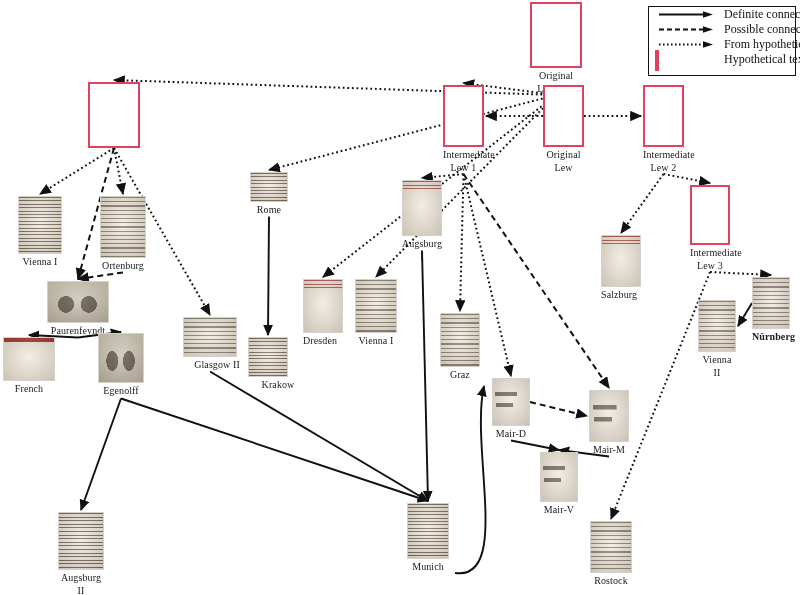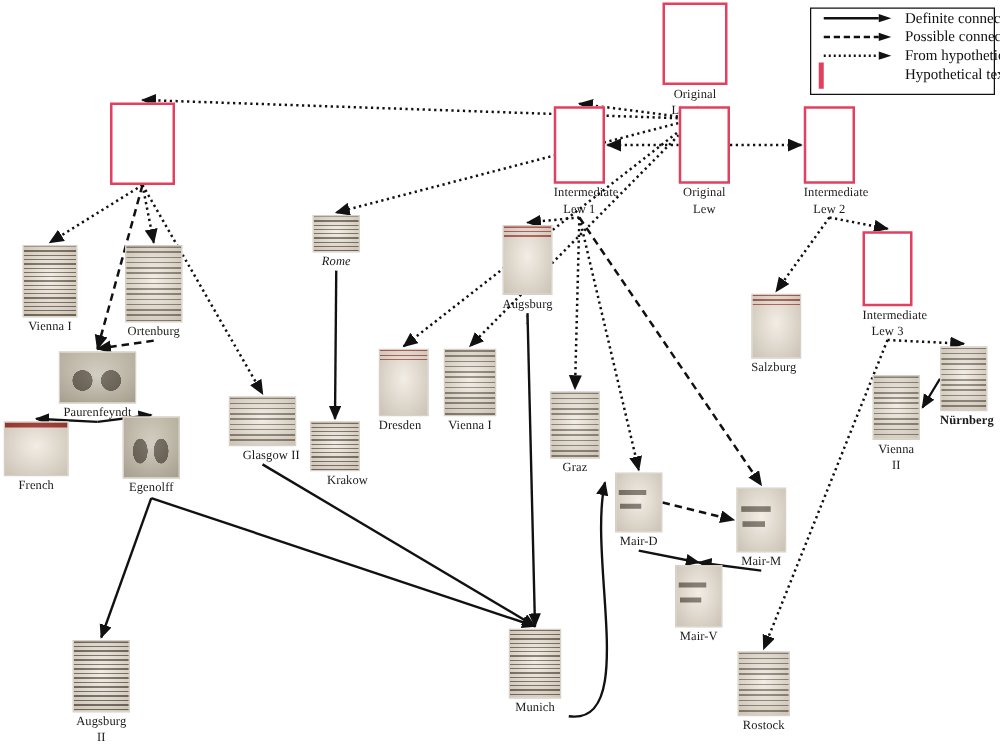--- a/index.html
+++ b/index.html
@@ -160,21 +160,21 @@
         </div>
         <div class="label">Egenolff</div>
       </div>
       <div class="node" style="left: 58px; top: 512px; width: 46px;">
         <div class="ms" style="width: 46px; height: 58px;">
           <i class="tx-blk"></i>
           <span class="vg"></span>
         </div>
         <div class="label">Augsburg II</div>
       </div>
-      <div class="node" style="left: 250px; top: 172px; width: 38px; font-style: italic;">
+      <div class="node" style="left: 250px; top: 172px; width: 38px;">
         <div class="ms" style="width: 38px; height: 30px;">
           <i class="tx-lines"></i>
           <span class="vg"></span>
         </div>
         <div class="label">Rome</div>
       </div>
       <div class="node" style="left: 183px; top: 317px; width: 68px;">
         <div class="ms" style="width: 54px; height: 40px;">
           <i class="tx-lines2"></i>
           <span class="vg"></span>

